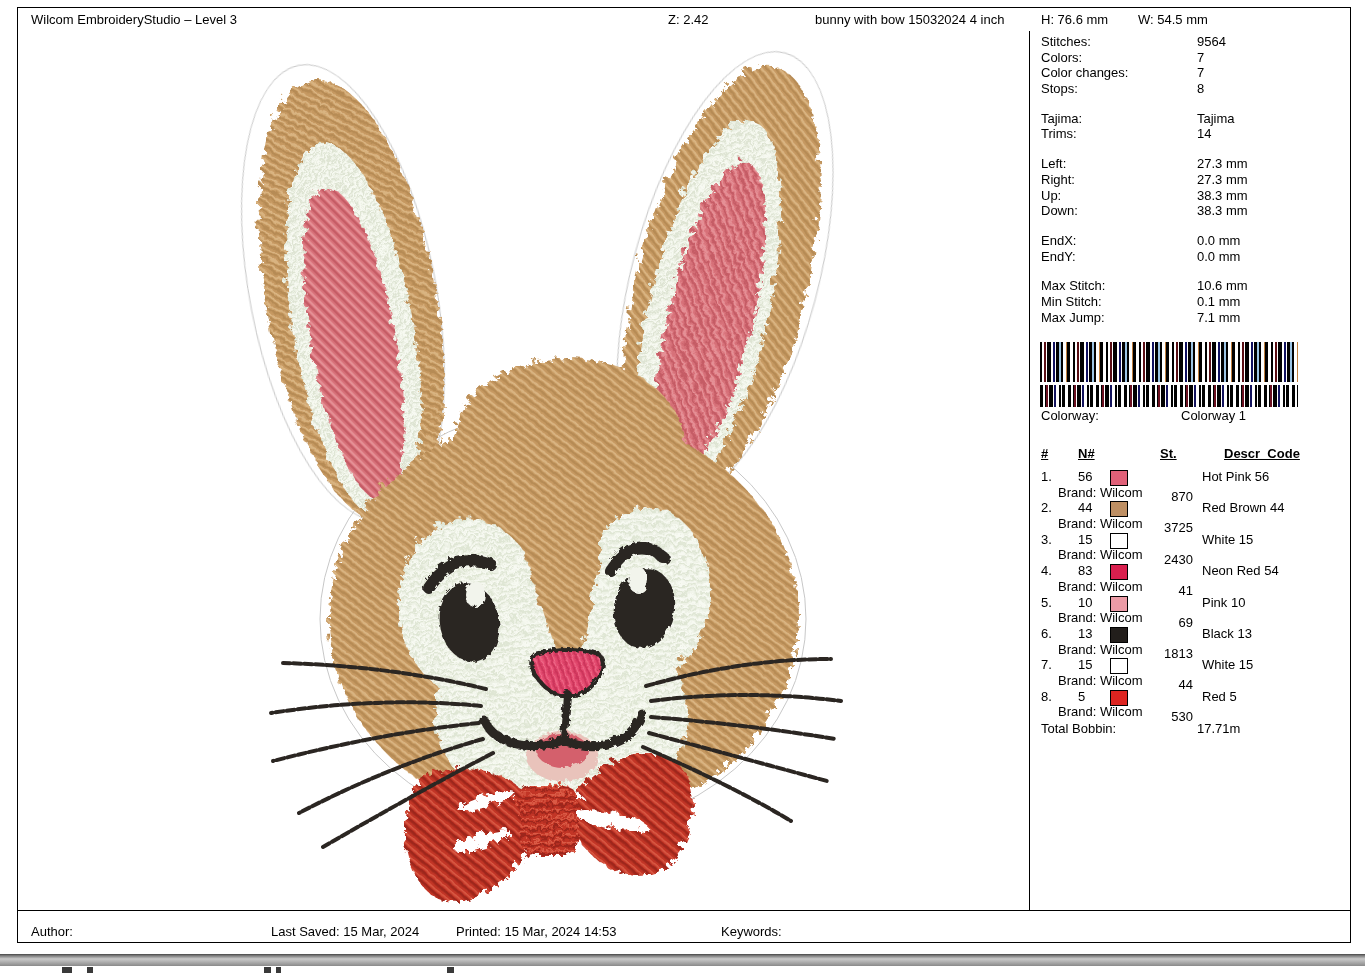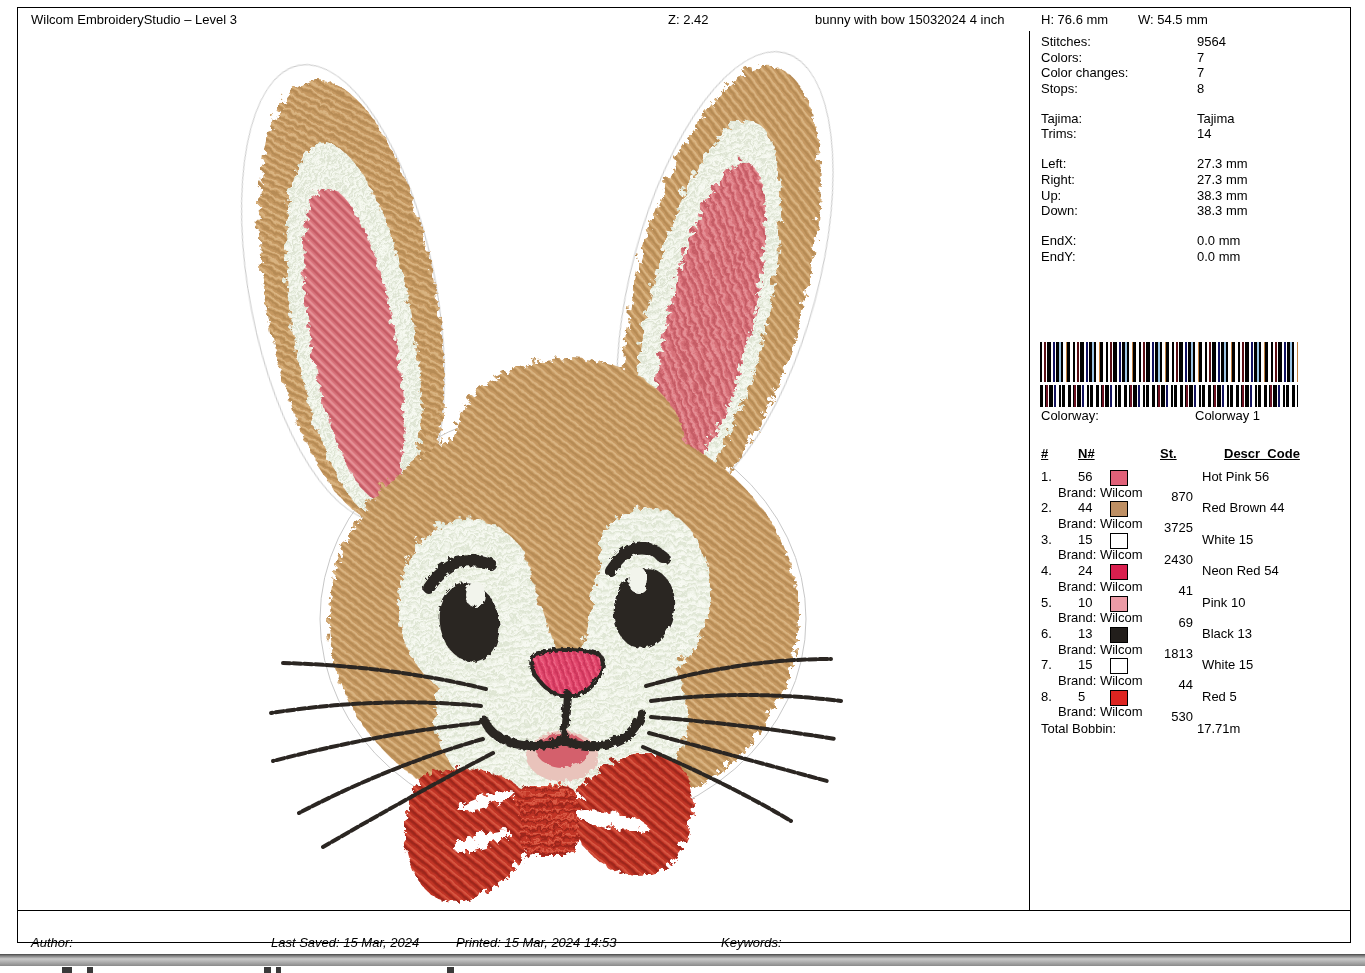--- a/index.html
+++ b/index.html
@@ -17,37 +17,37 @@
   .side-panel{position:absolute;top:23px;right:0;bottom:31px;width:320px;border-left:1px solid #000;background:#fff;}
   .stats{position:absolute;left:0;top:3px;right:0;}
   .stat-group{margin-bottom:14px;}
   .stat-row{position:relative;height:15.7px;line-height:15.7px;}
   .stat-row .lbl{position:absolute;left:11px;white-space:nowrap;}
   .stat-row .val{position:absolute;left:167px;white-space:nowrap;}
   .barcode{position:absolute;left:10px;top:311px;width:258px;height:65px;}
   .bc-top{height:40px;background:repeating-linear-gradient(90deg,#000 0 2px,#fff 2px 4px,#5a0e14 4px 6px,#fff 6px 7px,#000 7px 11px,#fff 11px 13px,#101060 13px 15px,#fff 15px 16px,#000 16px 19px,#9cc4e4 19px 21px,#000 21px 23px,#fff 23px 26px,#c08040 26px 27px,#000 27px 30px,#fff 30px 33px);}
   .bc-bot{margin-top:3px;height:22px;background:repeating-linear-gradient(90deg,#000 0 3px,#fff 3px 5px,#000 5px 6px,#6b1020 6px 8px,#fff 8px 9px,#000 9px 13px,#fff 13px 14px,#13135e 14px 16px,#fff 16px 19px,#000 19px 21px,#fff 21px 22px,#000 22px 25px,#fff 25px 28px);}
   .colorway-row{position:absolute;left:0;top:377px;right:0;height:16px;line-height:16px;}
-  .colorway-row .lbl{position:absolute;left:11px;} .colorway-row .val{position:absolute;left:165px;text-align:center;}
+  .colorway-row .lbl{position:absolute;left:11px;} .colorway-row .val{position:absolute;left:151px;text-align:center;}
   .thread-header{position:absolute;left:0;top:415px;right:0;height:16px;line-height:16px;font-weight:bold;}
   .thread-header span{position:absolute;text-decoration:underline;white-space:nowrap;}
   .th-num{left:11px;} .th-n{left:48px;} .th-st{left:130px;} .th-descr{left:160px;padding-left:34px;}
   .thread-rows{position:absolute;left:0;top:438px;right:0;}
   .t-row{position:relative;height:31.4px;}
   .t-row span{position:absolute;line-height:15.7px;white-space:nowrap;}
   .t-num{left:11px;top:0;} .t-n{left:48px;top:0;}
   .t-sw{position:absolute;left:80px;top:1px;width:16px;height:14px;border:1px solid #000;}
   .t-st{left:105px;top:0;width:58px;text-align:right;margin-top:20px;}
   .t-descr{left:172px;top:0;}
   .t-brand{left:28px;top:15.7px;}
   .total-row{position:absolute;left:0;top:690px;right:0;height:16px;line-height:16px;}
   .total-row .lbl{position:absolute;left:11px;} .total-row .val{position:absolute;left:167px;}
   
   .footer-band{position:absolute;left:0;right:0;bottom:0;height:31px;border-top:1px solid #000;background:#fff;}
-  .footer-band span{position:absolute;top:24px;white-space:nowrap;font-style:italic;}
+  .footer-band span{position:absolute;top:13px;white-space:nowrap;}
   .f-author{left:13px;} .f-saved{left:241px;margin-left:12px;} .f-printed:{left:438px;} .f-printed{left:438px;} .f-keywords{left:703px;}
   
   .os-bar{position:absolute;left:0;top:954px;width:1365px;height:11px;
     background:linear-gradient(#6a6a6a,#c9c9c9 35%,#b2b2b2 60%,#8a8a8a);border-top:1px solid #555;}
   .task-frag{position:absolute;top:967px;height:6px;background:#3a3a3a;}
 </style>
 </head>
 <body>
 
 <div class="page">
@@ -220,20 +220,34 @@
           </div>
         </div>
         <div class="stat-group">
           <div class="stat-row">
             <span class="lbl">EndX:</span>
             <span class="val">0.0 mm</span>
           </div>
           <div class="stat-row">
             <span class="lbl">EndY:</span>
             <span class="val">0.0 mm</span>
+          </div>
+        </div>
+        <div class="stat-group">
+          <div class="stat-row">
+            <span class="lbl">Max Stitch:</span>
+            <span class="val">10.6 mm</span>
+          </div>
+          <div class="stat-row">
+            <span class="lbl">Min Stitch:</span>
+            <span class="val">0.1 mm</span>
+          </div>
+          <div class="stat-row">
+            <span class="lbl">Max Jump:</span>
+            <span class="val">7.1 mm</span>
           </div>
         </div>
       </div>
     <div class="barcode">
       <div class="bc-top"></div>
       <div class="bc-bot"></div>
     </div>
     <div class="colorway-row">
       <span class="lbl">Colorway:</span>
       <span class="val">Colorway 1</span>
@@ -264,21 +278,21 @@
         <div class="t-row">
           <span class="t-num">3.</span>
           <span class="t-n">15</span>
           <span class="t-sw" style="background: rgb(255, 255, 255);"></span>
           <span class="t-st">2430</span>
           <span class="t-descr">White 15</span>
           <span class="t-brand">Brand: Wilcom</span>
         </div>
         <div class="t-row">
           <span class="t-num">4.</span>
-          <span class="t-n">24</span>
+          <span class="t-n">83</span>
           <span class="t-sw" style="background: rgb(217, 31, 78);"></span>
           <span class="t-st">41</span>
           <span class="t-descr">Neon Red 54</span>
           <span class="t-brand">Brand: Wilcom</span>
         </div>
         <div class="t-row">
           <span class="t-num">5.</span>
           <span class="t-n">10</span>
           <span class="t-sw" style="background: rgb(236, 155, 166);"></span>
           <span class="t-st">69</span>

